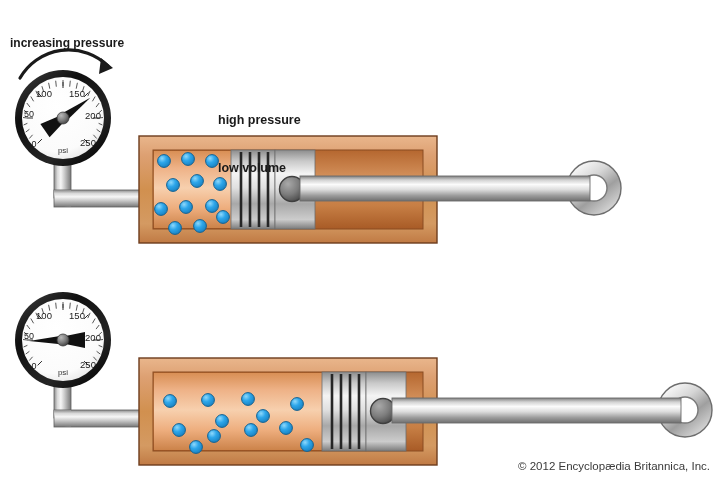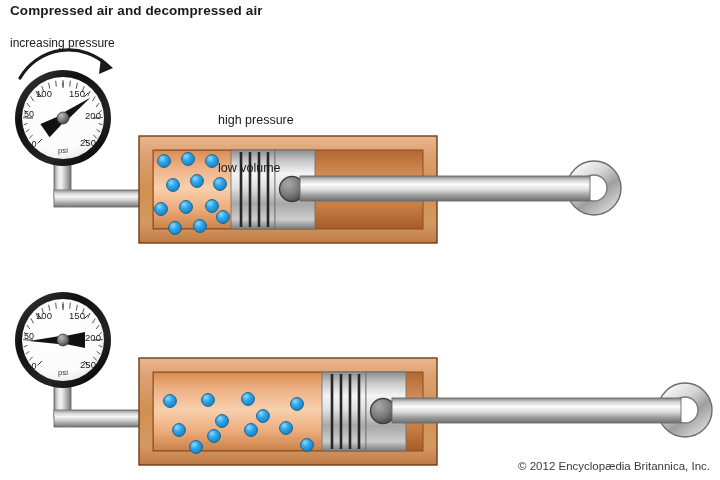--- a/index.html
+++ b/index.html
@@ -29,24 +29,26 @@
     left: 10px;
     top: 3px;
     font-size: 13.5px;
     font-weight: bold;
     letter-spacing: 0.1px;
   }
   #increasing-label {
     left: 10px;
     top: 36px;
     font-size: 12px;
+    font-weight: bold;
   }
   .panel-label {
     font-size: 12.5px;
     line-height: 16px;
+    font-weight: bold;
   }
   #label-top { left: 218px; top: 80px; }
   #label-bottom { left: 218px; top: 302px; }
   #credit {
     right: 10px;
     bottom: 8px;
     font-size: 11.5px;
     color: #3a3a3a;
   }
   svg.layer {
@@ -357,21 +359,20 @@
         </g>
 
         <rect x="366" y="372" width="40" height="79" fill="url(#gMetalV)" stroke="#6d6d6d" stroke-width="0.8"></rect>
         <circle cx="383" cy="411" r="12.5" fill="url(#gPin)" stroke="#3f3f3f" stroke-width="1.4"></circle>
 
         <rect x="392" y="398" width="289" height="25" fill="url(#gRod)" stroke="#6a6a6a" stroke-width="0.9"></rect>
       </g>
     </g>
   </svg>
 
-  <div class="txt" id="title">Compressed air and decompressed air</div>
 
   <div class="txt" id="increasing-label">increasing pressure</div>
 
   <div class="txt panel-label" id="label-top">
     <div>high pressure</div>
     <div>low volume</div>
   </div>
 
 
   <div class="txt" id="credit">© 2012 Encyclopædia Britannica, Inc.</div>

